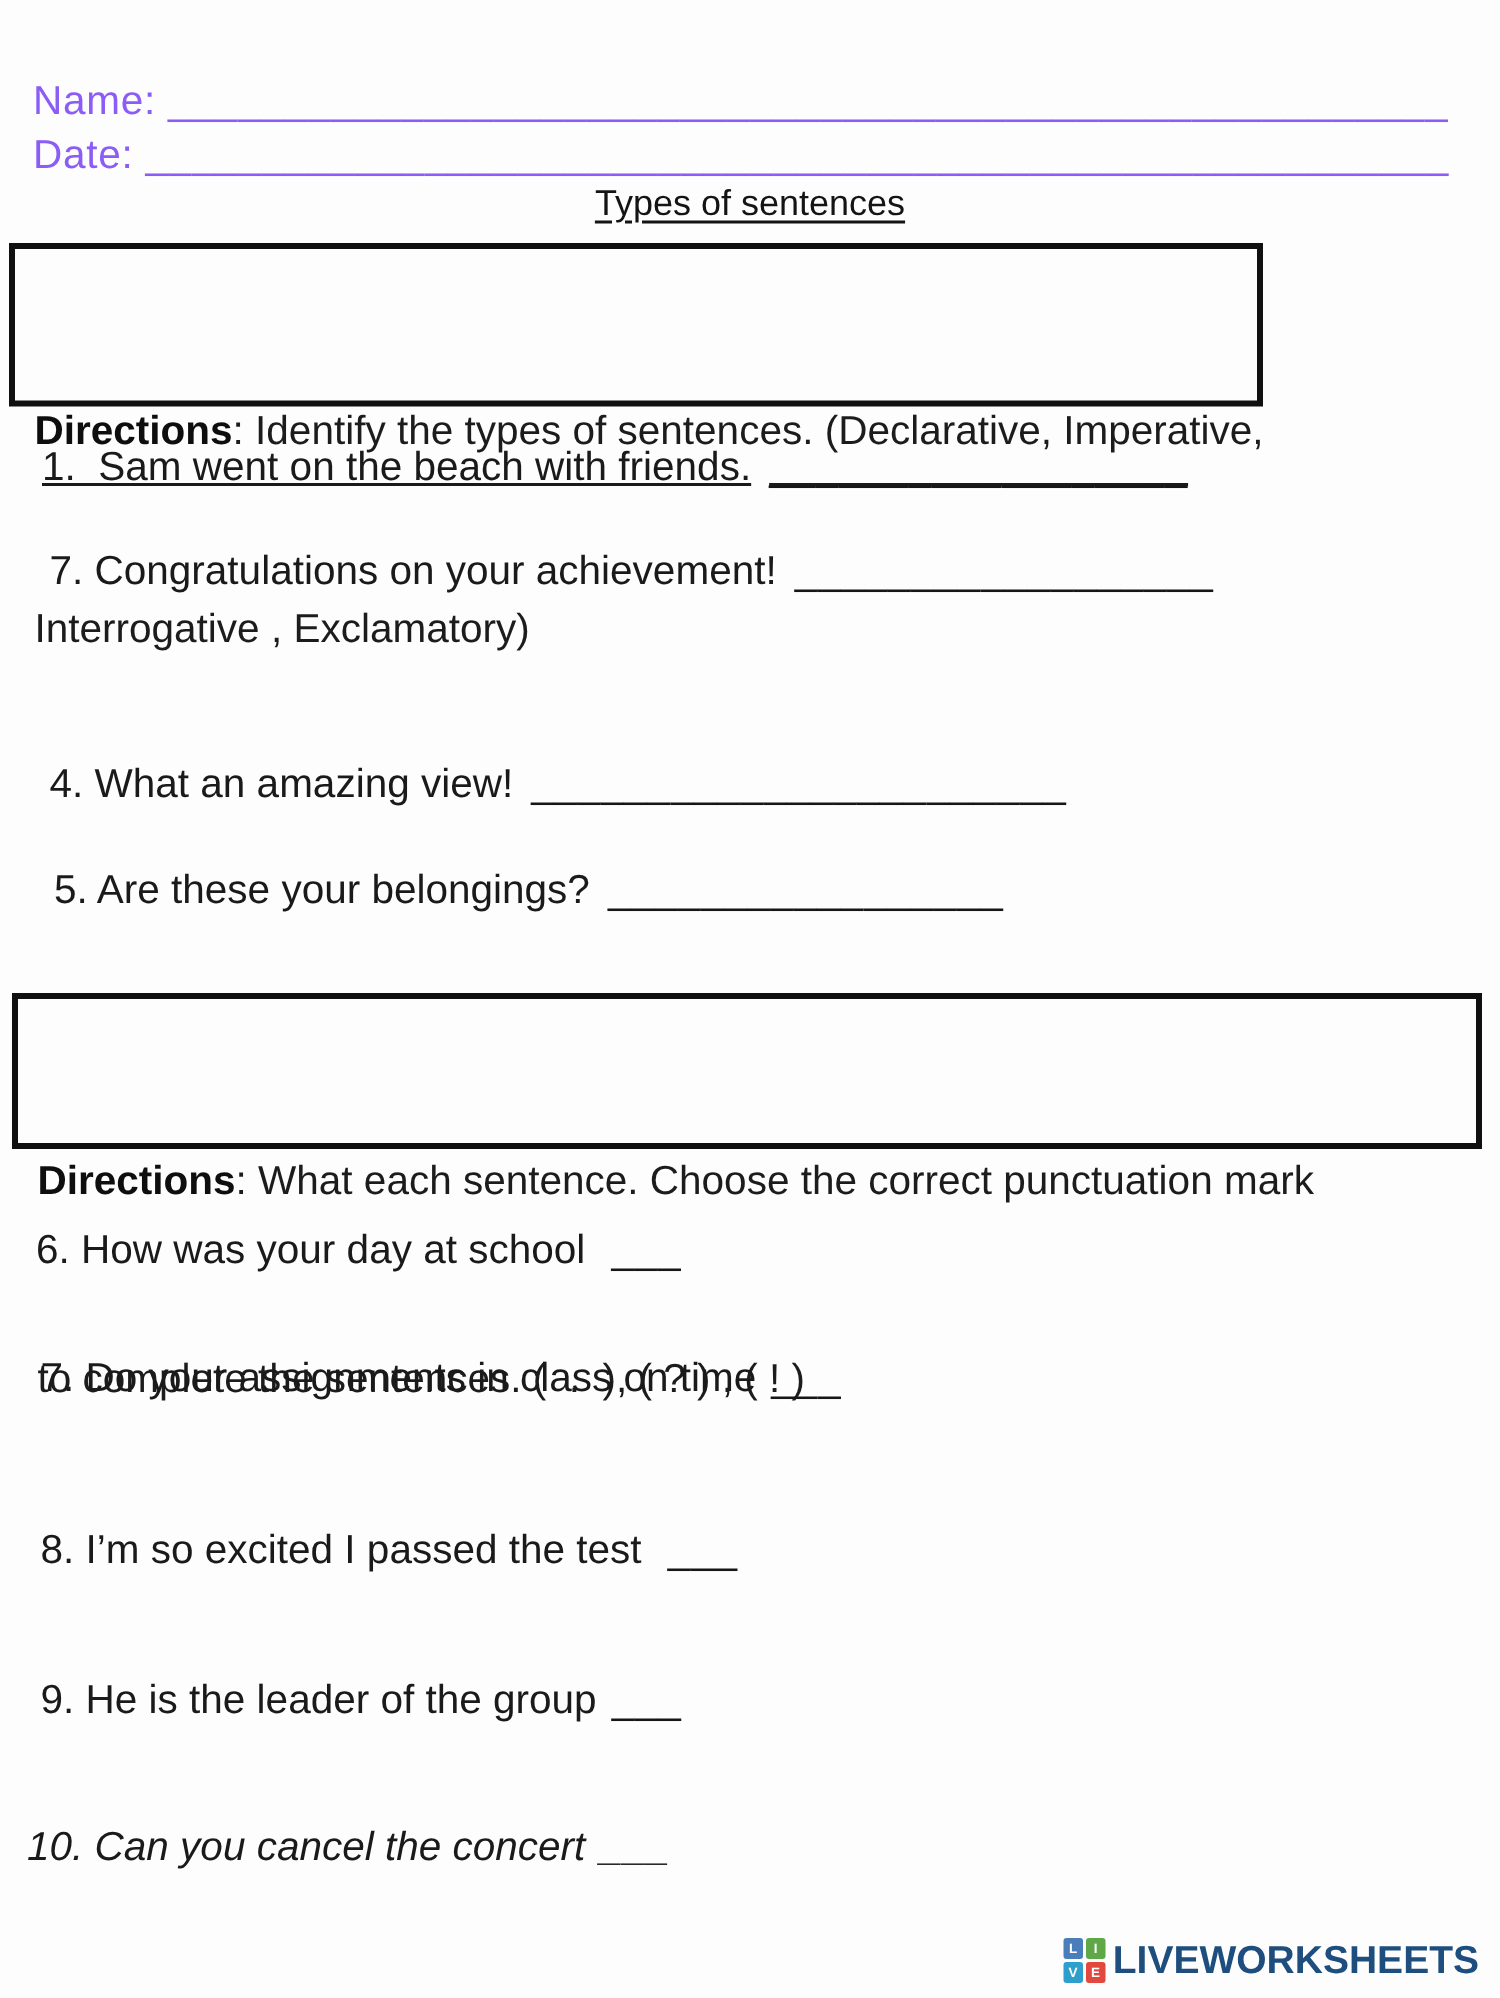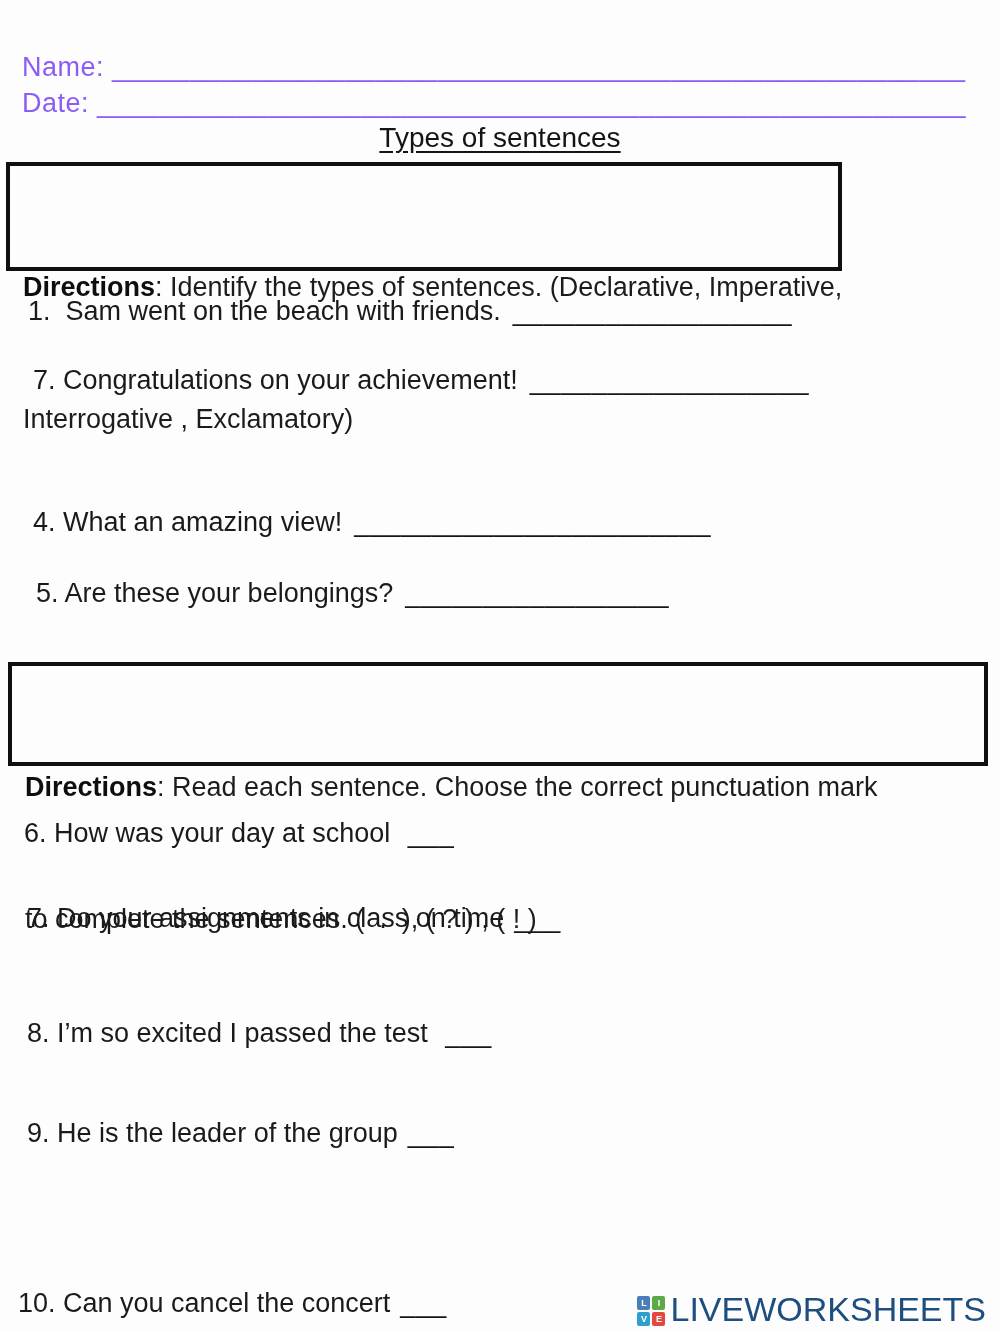--- a/index.html
+++ b/index.html
@@ -20,21 +20,21 @@
     line-height: 1.15;
     white-space: pre;
   }
   .hdr-line { letter-spacing: 0.5px; color: #8b5cf6; }
   .title {
     position: absolute;
     top: 122px;
     left: 0;
     width: 100%;
     text-align: center;
-    font-size: 28px;
+    font-size: 24px;
     text-decoration: underline;
     text-underline-offset: 4px;
     color: #141414;
   }
   .dirbox {
     position: absolute;
     border: 4px solid #101010;
     background: #fdfdfd;
     padding: 11px 13px;
     font-size: 27px;
@@ -65,65 +65,65 @@
     display: flex;
     align-items: center;
     justify-content: center;
     color: #ffffff;
     font-size: 9px;
     font-weight: 700;
     border-radius: 2px;
     font-family: "Liberation Sans", sans-serif;
   }
   .brand-text {
-    font-size: 34px;
-    font-weight: 400;
+    font-size: 26px;
+    font-weight: 700;
     letter-spacing: 0px;
     font-family: "Liberation Sans", "DejaVu Sans", sans-serif;
   }
 </style>
 </head>
 <body>
 
 <div class="page">
 
   <div class="row hdr-line" style="top:52px; left:22px;"><span>Name:</span> <span>_______________________________________________________</span></div>
 
   <div class="row hdr-line" style="top:88px; left:22px;text-align:right;"><span>Date:</span> <span>________________________________________________________</span></div>
 
   <div class="title">Types of sentences</div>
 
   <div class="dirbox" style="top:162px; left:6px; width:836px; height:109px;">
     <div><b>Directions</b><span>: Identify the types of sentences. (Declarative, Imperative,</span></div>
     <div>Interrogative , Exclamatory)</div>
   </div>
 
-  <div class="q" style="top:296px; left:28px;"><span>1.  Sam went on the beach with friends.</span><span class="blank">__________________</span></div>
+  <div class="q" style="top:296px; left:28px;text-decoration:underline;"><span>1.  Sam went on the beach with friends.</span><span class="blank">__________________</span></div>
 
   <div class="q" style="top:365px; left:33px;"><span>7. Congratulations on your achievement!</span><span class="blank">__________________</span></div>
 
 
   <div class="q" style="top:507px; left:33px;"><span>4. What an amazing view!</span><span class="blank">_______________________</span></div>
 
   <div class="q" style="top:578px; left:36px;"><span>5. Are these your belongings?</span><span class="blank">_________________</span></div>
 
   <div class="dirbox" style="top:662px; left:8px; width:980px; height:104px;">
-    <div><b>Directions</b><span>: Read each sentence. Choose the correct punctuation mark</span></div>
+    <div><b>Directions</b><span>: What each sentence. Choose the correct punctuation mark</span></div>
     <div>to complete the sentences. (  .  ), ( ? ) , ( ! )</div>
   </div>
 
   <div class="q" style="top:818px; left:24px;"><span>6. How was your day at school </span><span class="blank blank-short">___</span></div>
 
   <div class="q" style="top:903px; left:27px;"><span>7. Do your assignments in class on time</span><span class="blank blank-short">___</span></div>
 
   <div class="q" style="top:1018px; left:27px;"><span>8. I’m so excited I passed the test </span><span class="blank blank-short">___</span></div>
 
   <div class="q" style="top:1118px; left:27px;"><span>9. He is the leader of the group</span><span class="blank blank-short">___</span></div>
 
-  <div class="q" style="top:1288px; left:18px;"><span>10. Can you cancel the concert</span><span class="blank blank-short">___</span></div>
+  <div class="q" style="top:1216px; left:18px;font-style:italic;"><span>10. Can you cancel the concert</span><span class="blank blank-short">___</span></div>
 
   <div class="footer">
     <div class="logo-grid">
       <div class="logo-cell" style="background: rgb(74, 126, 187);">L</div>
       <div class="logo-cell" style="background: rgb(95, 168, 72);">I</div>
       <div class="logo-cell" style="background: rgb(46, 159, 204);">V</div>
       <div class="logo-cell" style="background: rgb(226, 72, 61);">E</div>
     </div>
     <span class="brand-text" style="color: rgb(29, 78, 126);">LIVEWORKSHEETS</span>
   </div>

